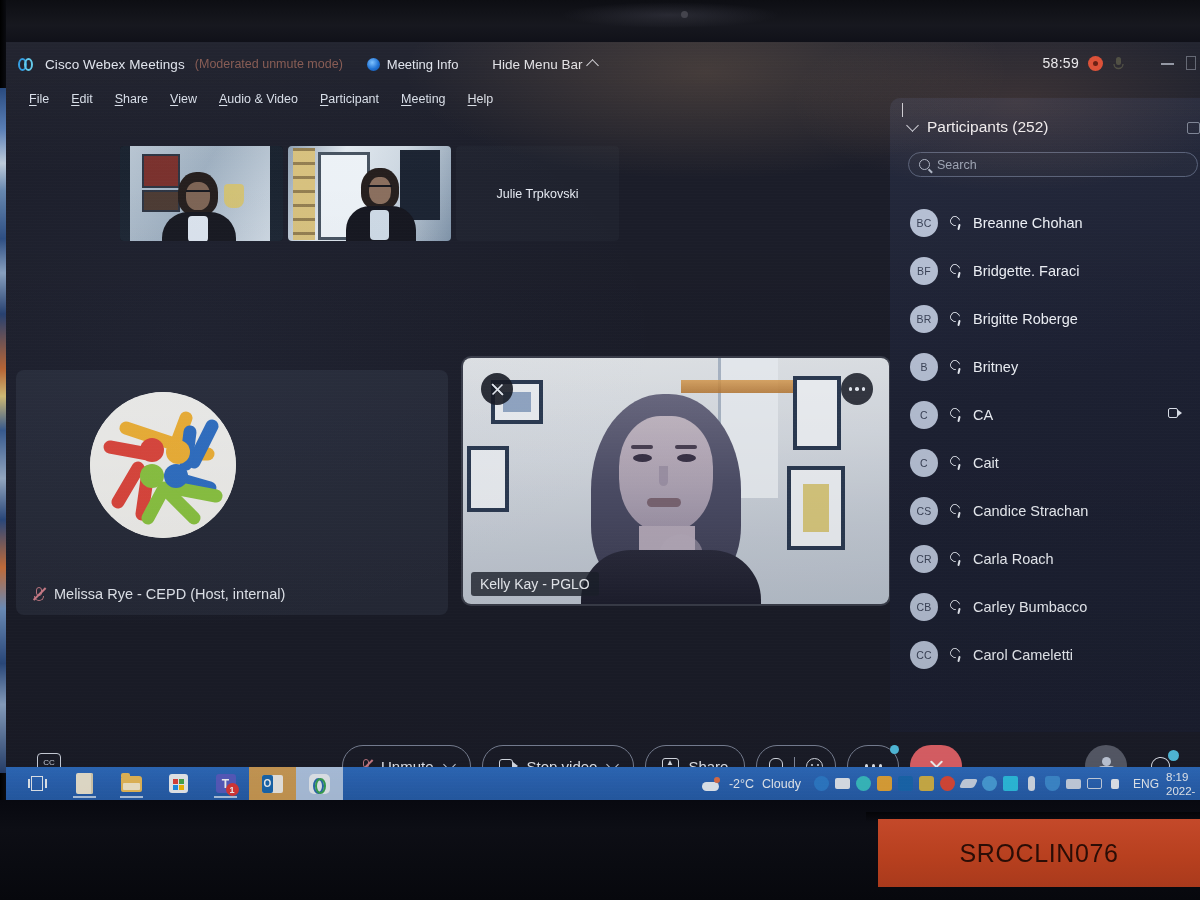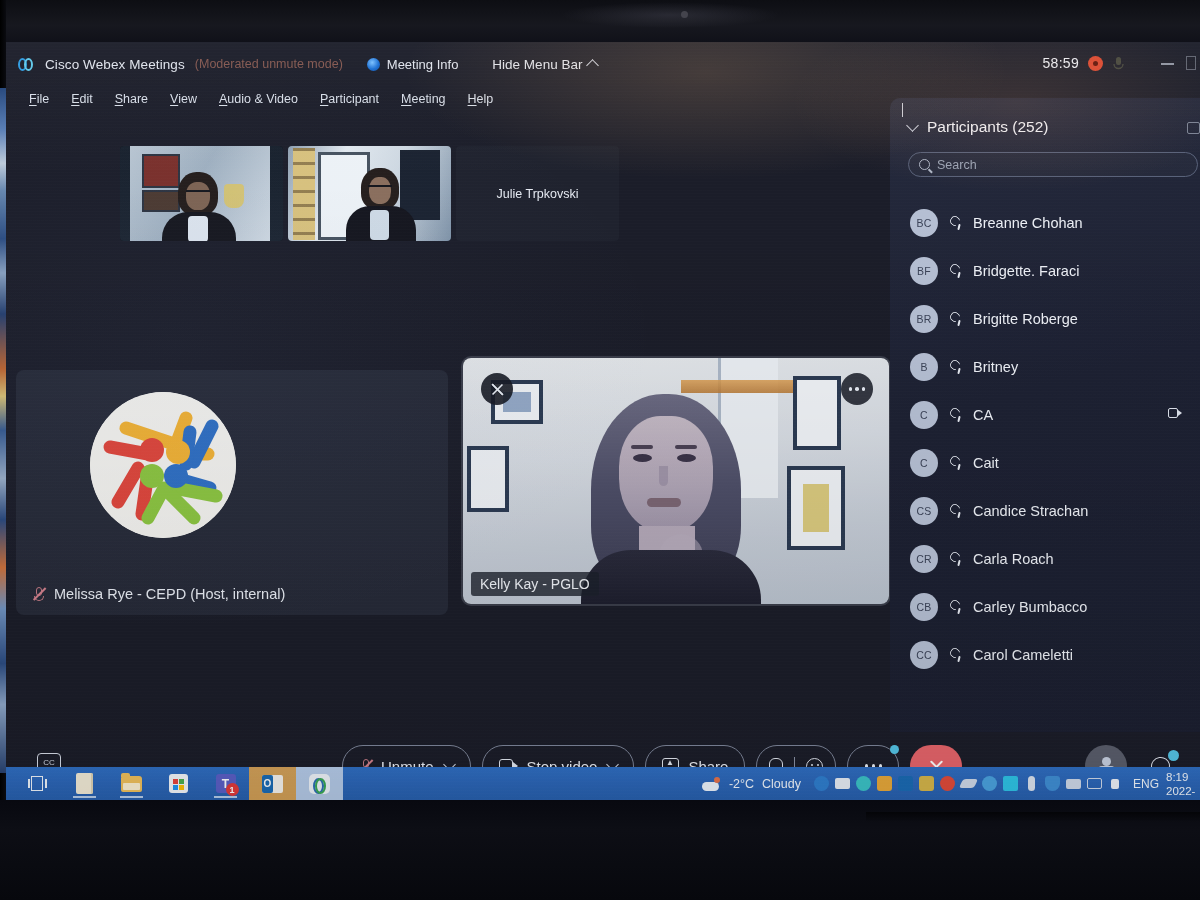--- a/index.html
+++ b/index.html
@@ -775,14 +775,17 @@
       <div id="tb-lang">ENG</div>
       <div id="tb-clock">
         <div>8:19</div>
         <div>2022-</div>
       </div>
     </div>
   </div>
 
   <div id="bezel-bottom"></div>
   <div id="asset-shadow"></div>
+  <div id="asset-label">
+    <span id="asset-text">SROCLIN076</span>
+  </div>
 
 </div>
 
 </body></html>

